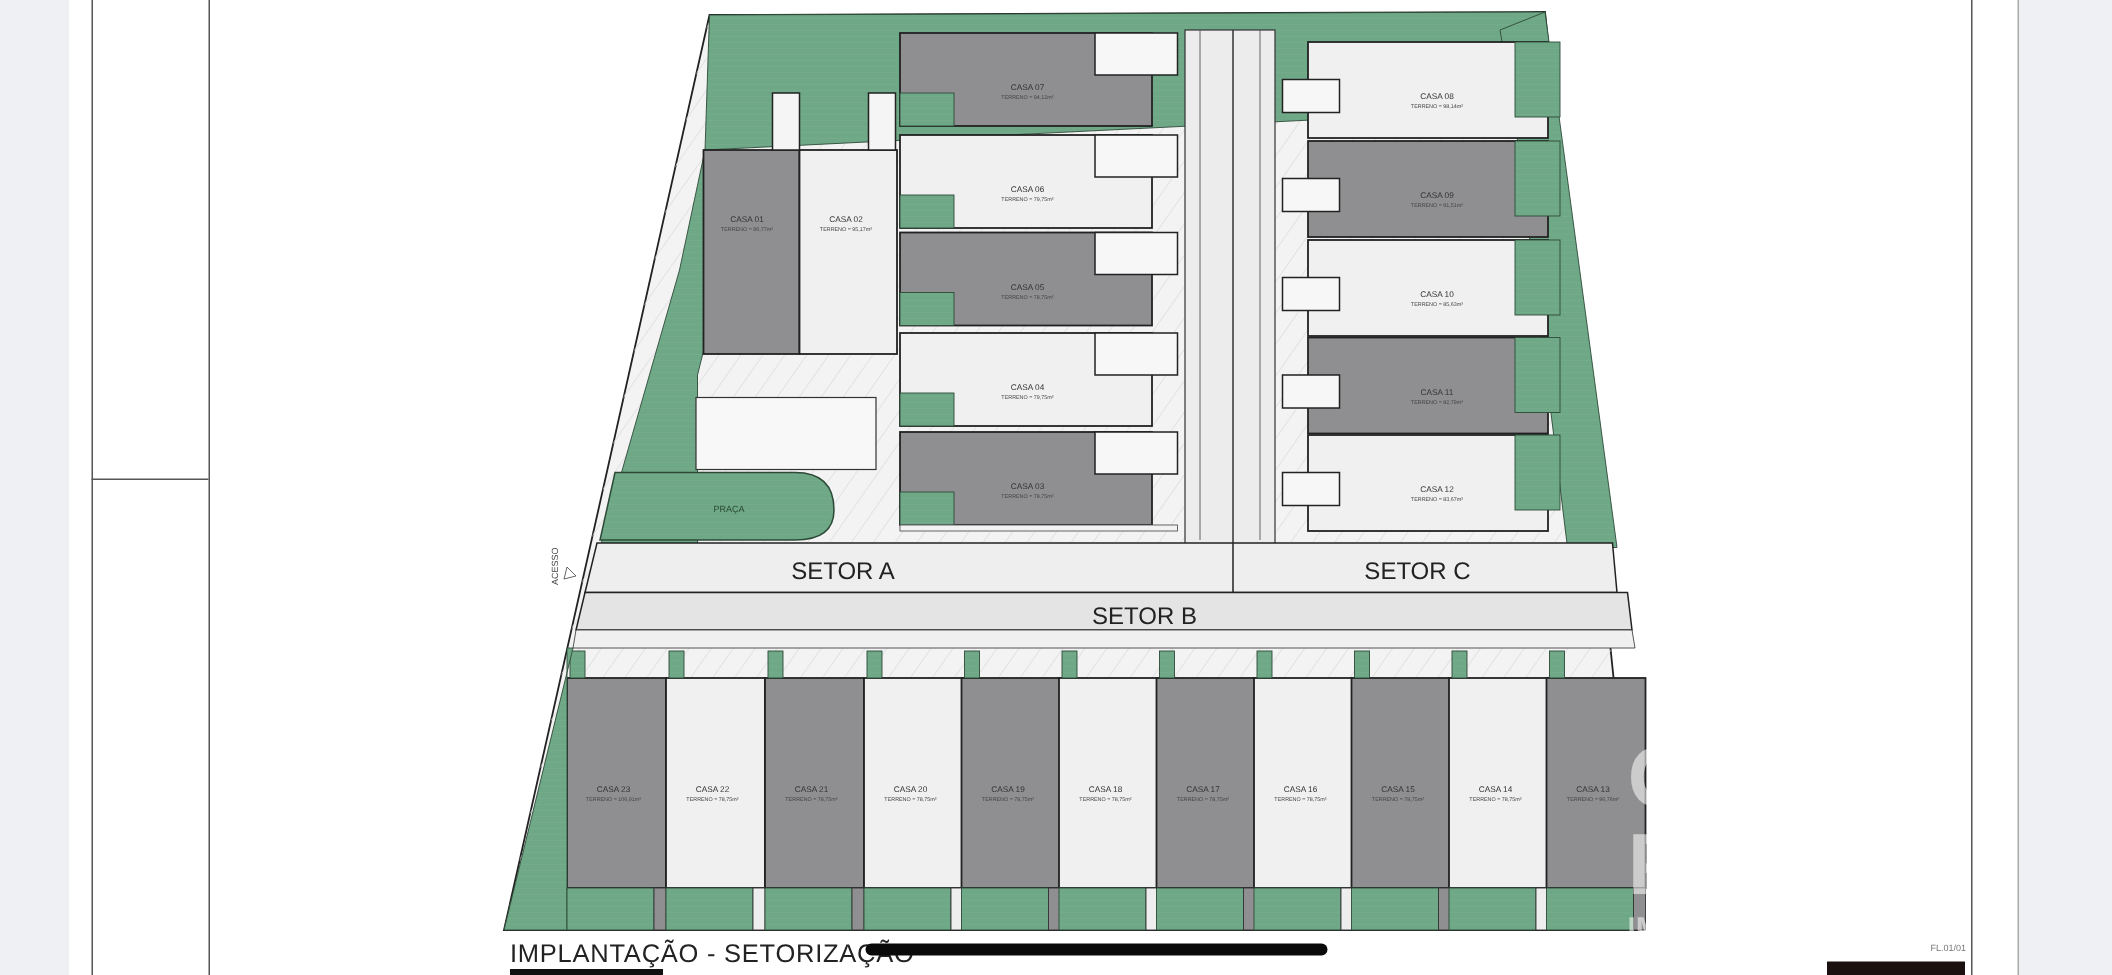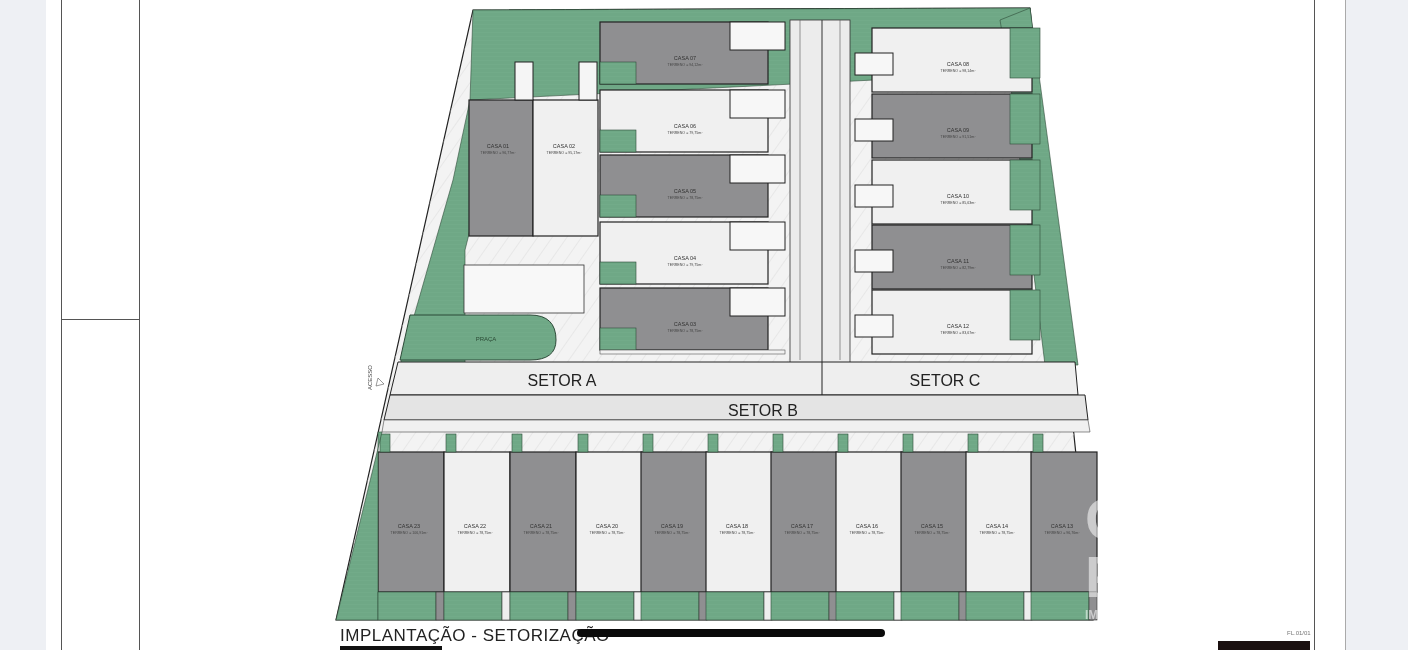--- a/index.html
+++ b/index.html
@@ -7,21 +7,21 @@
   .sheet { position:absolute; left:46px; top:0; width:1300px; height:650px; background:#ffffff; }
   .frame-line { position:absolute; background:#555; }
   svg { position:absolute; left:0; top:0; }
   .title-block { position:absolute; left:340px; top:626px; font-size:17px; color:#222; letter-spacing:0.5px; }
   .title-underline { position:absolute; left:340px; top:646px; width:102px; height:4px; background:#111; }
   .scroll-bar { position:absolute; left:577px; top:629px; width:308px; height:8px; background:#0a0a0a; border-radius:4px; }
   .sheet-num { position:absolute; left:1287px; top:630px; font-size:6px; color:#777; }
   .stamp { position:absolute; left:1218px; top:641px; width:92px; height:9px; background:#1a1010; }
   .watermark { position:absolute; left:1085px; top:490px; color:rgba(255,255,255,0.55); font-weight:bold; }
   .wm-big { font-size:58px; line-height:58px; }
-  .wm-small { font-size:12px; margin-top:2px; }
+  .wm-small { font-size:20px; margin-top:2px; }
   .house-label { font-size:5.5px; fill:#333; text-anchor:middle; }
   .house-sub { font-size:3.6px; fill:#444; text-anchor:middle; }
   .setor { font-size:16px; fill:#222; text-anchor:middle; }
 </style>
 </head>
 <body>
 
 <div class="sheet"></div>
 
 <div class="frame-line" style="left:61px;top:0;width:1px;height:650px;"></div>

